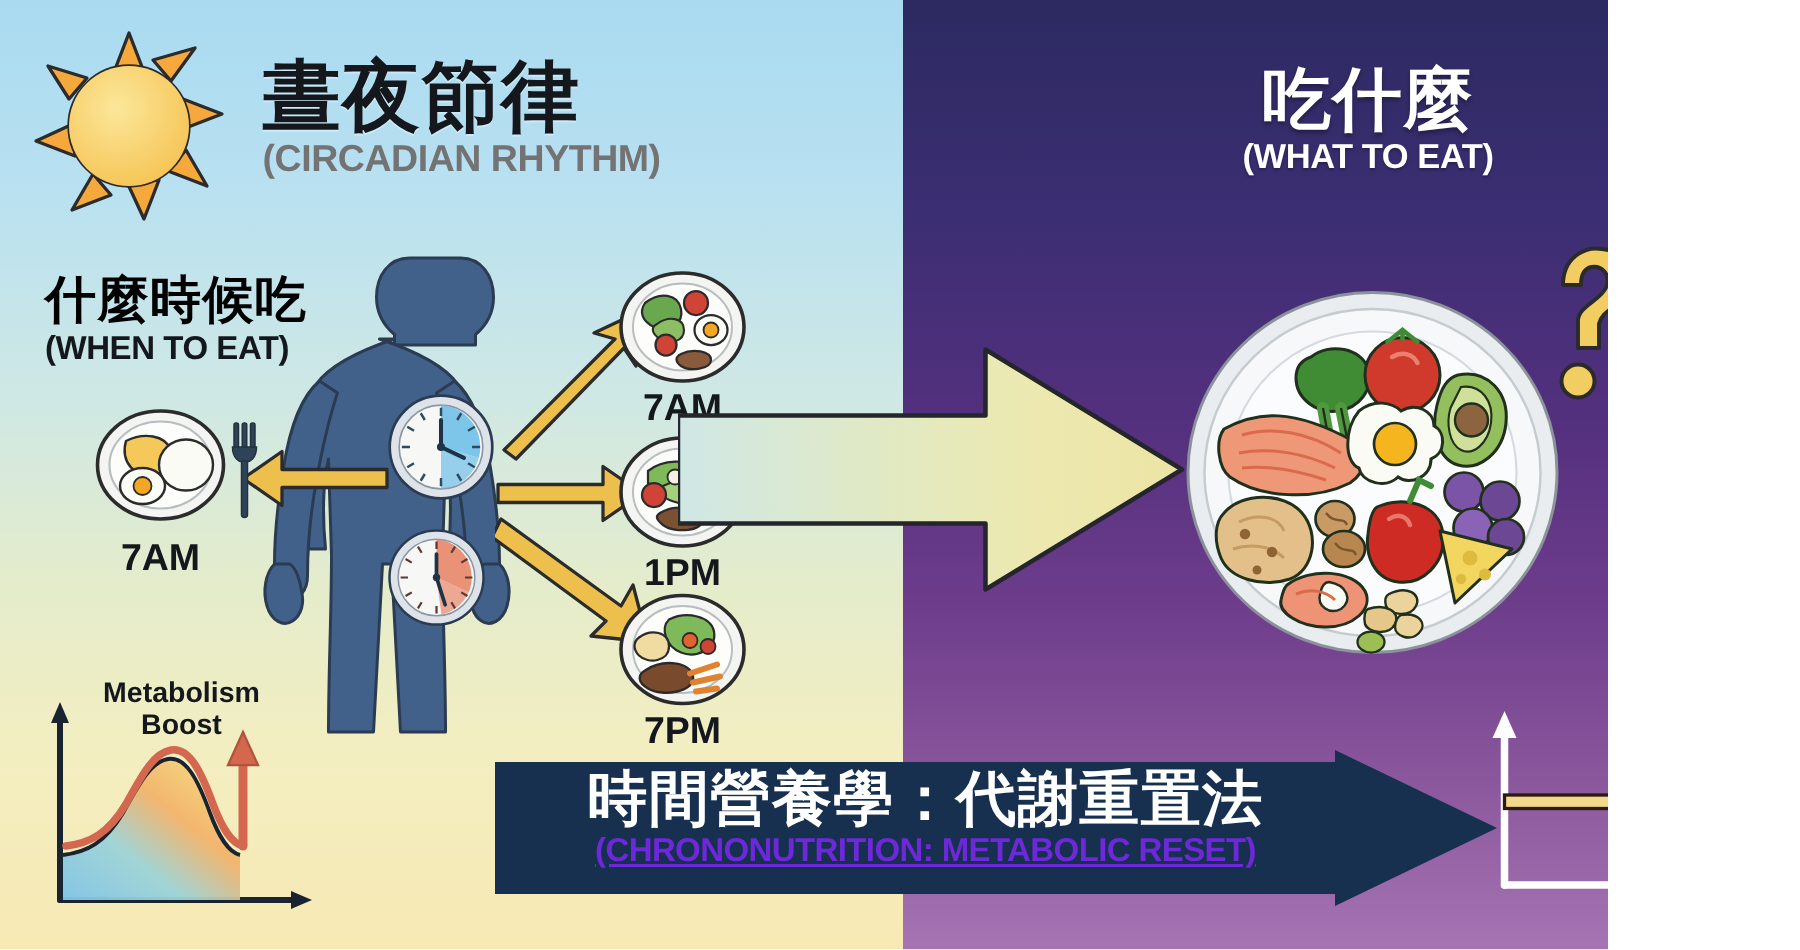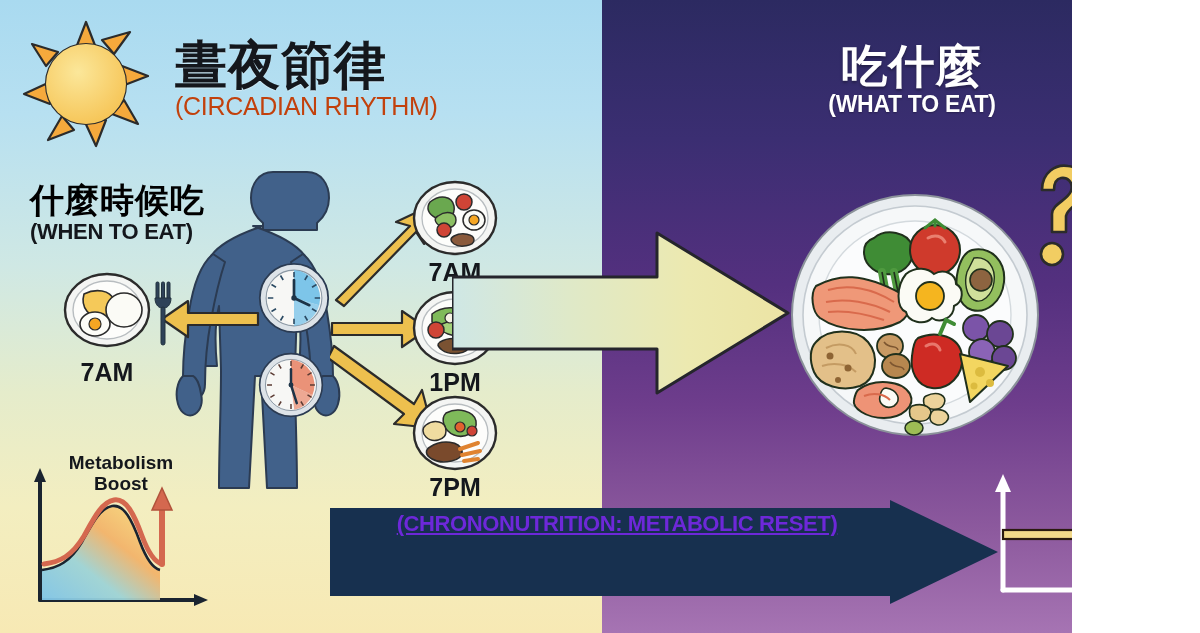--- a/index.html
+++ b/index.html
@@ -19,21 +19,21 @@
     position:absolute; left:602px; top:0; width:598px; height:633px;
     background:linear-gradient(to bottom,#2c2a61 0%, #3b2e72 22%, #54307f 45%, #6e3d8c 64%, #8d5a9e 84%, #a674b3 100%);
   }
 
   
   .cjk { font-family:"Liberation Sans","DejaVu Sans",sans-serif; font-weight:bold; }
 
   .title-left { position:absolute; left:175px; top:38px; width:330px; text-align:left; }
   .title-left .zh { font-size:52px; line-height:1.06; color:#14171c; letter-spacing:1px; font-weight:bold;
                     text-shadow:0 1px 0 rgba(255,255,255,.35); }
-  .title-left .en { font-size:25px; font-weight:normal; color:#c2410c; letter-spacing:-.3px; margin-top:-1px; }
+  .title-left .en { font-size:25px; font-weight:bold; color:#737373; letter-spacing:-.3px; margin-top:-1px; }
 
   .title-right { position:absolute; left:762px; top:42px; width:300px; text-align:center; }
   .title-right .zh { font-size:46px; line-height:1.06; color:#ffffff; font-weight:bold; letter-spacing:1px;
                      text-shadow:0 2px 3px rgba(0,0,0,.35); }
   .title-right .en { font-size:23px; font-weight:bold; color:#ffffff; letter-spacing:-.3px; margin-top:0px;
                      text-shadow:0 1px 2px rgba(0,0,0,.3); }
 
   .when-label { position:absolute; left:30px; top:182px; }
   .when-label .zh { font-size:34px; font-weight:bold; color:#000000; line-height:1.1; letter-spacing:1px; }
   .when-label .en { font-size:22px; font-weight:bold; color:#14171c; letter-spacing:-.3px; }
@@ -414,20 +414,21 @@
     <g>
       <path d="M144 114 L144 56" stroke="#d4684f" stroke-width="6" stroke-linecap="round" fill="none"></path>
       <polygon points="144,38 134,60 154,60" fill="#d4684f" stroke="#b1523b" stroke-width="1.5"></polygon>
     </g>
   </svg>
 
   <svg class="banner" viewBox="0 0 670 105">
     <path d="M0 8 L560 8 L560 0 L668 52 L560 104 L560 96 L0 96 Z" fill="#17304f"></path>
   </svg>
   <div class="banner-text">
+    <div class="zh cjk">時間營養學：代謝重置法</div>
     <div class="en">(CHRONONUTRITION: METABOLIC RESET)</div>
   </div>
 
   <svg class="chart-right" viewBox="0 0 200 150">
     <g stroke="#ffffff" stroke-width="5" fill="none" stroke-linecap="round">
       <line x1="18" y1="128" x2="18" y2="26"></line>
       <line x1="18" y1="128" x2="168" y2="128"></line>
     </g>
     <polygon points="18,12 10,30 26,30" fill="#ffffff"></polygon>
     <polygon points="182,128 164,120 164,136" fill="#ffffff"></polygon>

